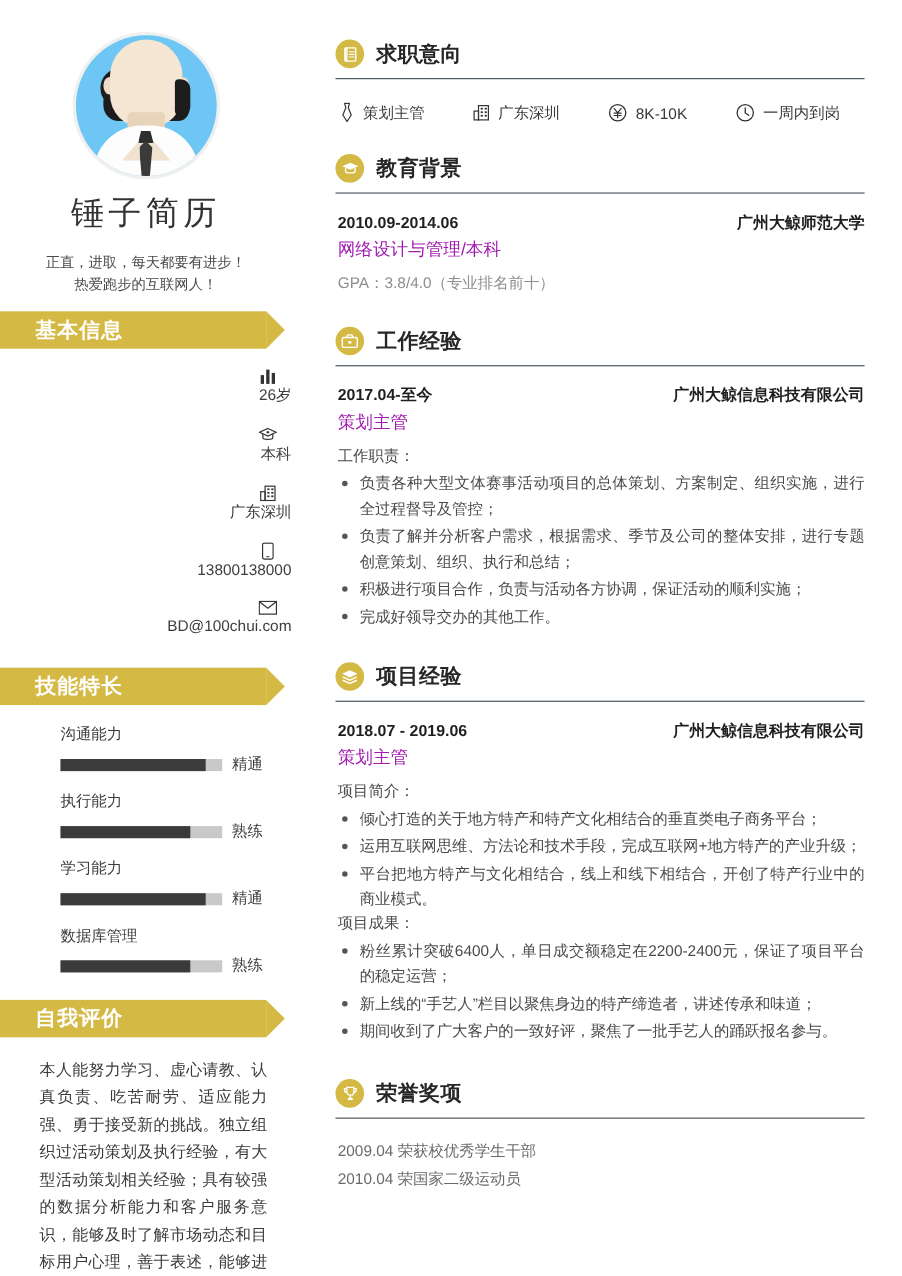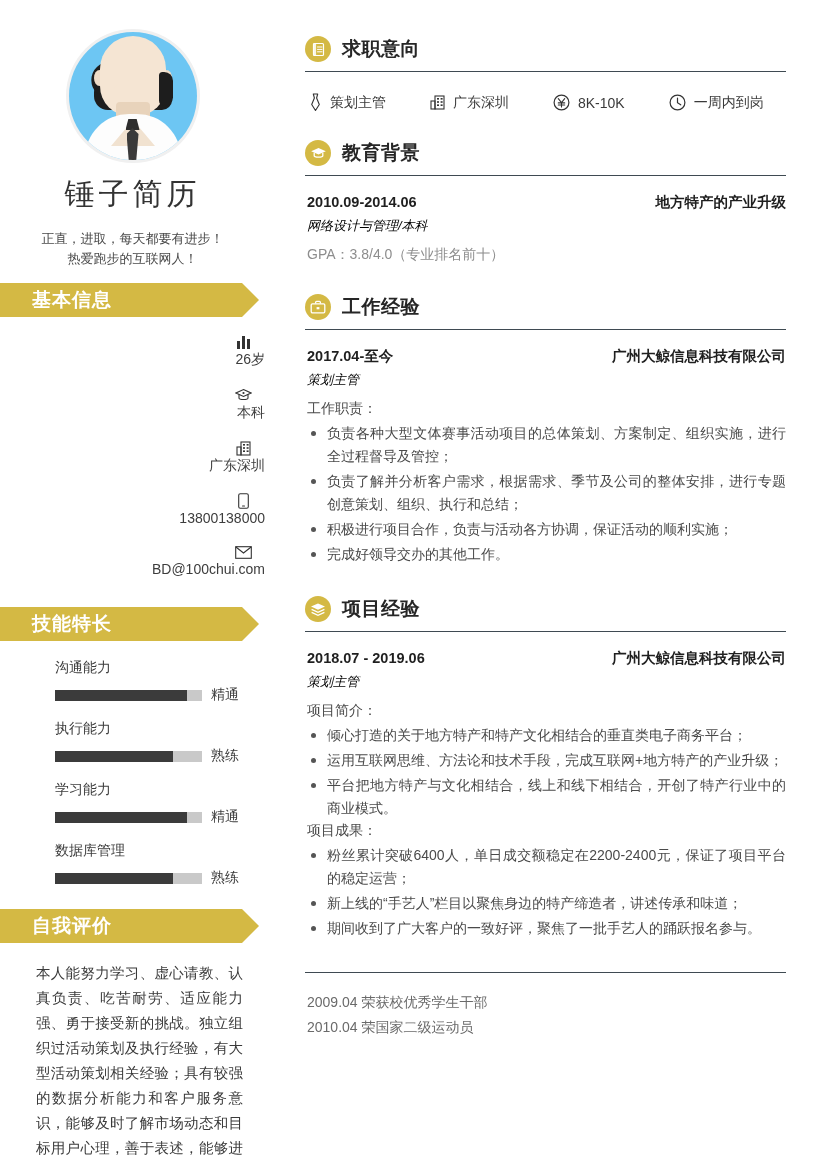--- a/index.html
+++ b/index.html
@@ -326,24 +326,23 @@
     display: flex;
     justify-content: space-between;
     align-items: baseline;
     font-size: 14.5px;
     font-weight: bold;
     color: #1f1f1f;
     margin-bottom: 5px;
     gap: 35px;
   }
   .entry-sub {
-    font-size: 13px;
-    color: #000000;
+    font-size: 16px;
+    color: #a21caf;
     margin-bottom: 11px;
-    font-style: italic;
   }
   .entry-gpa {
     font-size: 14px;
     color: #8d8d8d;
   }
   .block-label {
     font-size: 14px;
     color: #4a4a4a;
     margin: 2px 0 4px 0;
   }
@@ -586,21 +585,21 @@
               <path d="M8.5 2 L15.8 5.2 L8.5 8.4 L1.2 5.2 Z" fill="#fff"></path>
               <path d="M4.2 6.8 V9.8 C4.2 11.6 12.8 11.6 12.8 9.8 V6.8" fill="none" stroke="#fff" stroke-width="1.3"></path>
             </svg>
         </span>
         <span class="sec-title">教育背景</span>
       </div>
       <div class="sec-rule"></div>
       <div class="entry">
         <div class="entry-top">
           <span>2010.09-2014.06</span>
-          <span>地方特产的产业升级</span>
+          <span>广州大鲸师范大学</span>
         </div>
         <div class="entry-sub">网络设计与管理/本科</div>
         <div class="entry-gpa">GPA：3.8/4.0（专业排名前十）</div>
       </div>
     </div>
 
     <div class="section" style="margin-top:12px">
       <div class="sec-head">
         <span class="sec-circle">
           <svg width="16" height="14" viewBox="0 0 16 14">
@@ -655,19 +654,31 @@
         <div class="block-label">项目成果：</div>
         <ul class="bullets">
           <li>粉丝累计突破6400人，单日成交额稳定在2200-2400元，保证了项目平台的稳定运营；</li>
           <li>新上线的“手艺人”栏目以聚焦身边的特产缔造者，讲述传承和味道；</li>
           <li>期间收到了广大客户的一致好评，聚焦了一批手艺人的踊跃报名参与。</li>
         </ul>
       </div>
     </div>
 
     <div class="section" style="margin-top:12px">
+      <div class="sec-head">
+        <span class="sec-circle">
+          <svg width="15" height="15" viewBox="0 0 15 15">
+              <path d="M4.3 1.6 H10.7 V5.4 C10.7 7.3 9.3 8.6 7.5 8.6 C5.7 8.6 4.3 7.3 4.3 5.4 Z" fill="none" stroke="#fff" stroke-width="1.2"></path>
+              <path d="M4.3 2.6 H2.2 V4 C2.2 5.4 3.2 6.2 4.4 6.3" fill="none" stroke="#fff" stroke-width="1.2"></path>
+              <path d="M10.7 2.6 H12.8 V4 C12.8 5.4 11.8 6.2 10.6 6.3" fill="none" stroke="#fff" stroke-width="1.2"></path>
+              <path d="M7.5 8.6 V11" stroke="#fff" stroke-width="1.2"></path>
+              <path d="M5 13 H10 L9.4 11 H5.6 Z" fill="#fff"></path>
+            </svg>
+        </span>
+        <span class="sec-title">荣誉奖项</span>
+      </div>
       <div class="sec-rule"></div>
       <div class="honor-line">2009.04 荣获校优秀学生干部</div>
       <div class="honor-line">2010.04 荣国家二级运动员</div>
     </div>
 
   </div>
 </div>
 
 </body></html>

